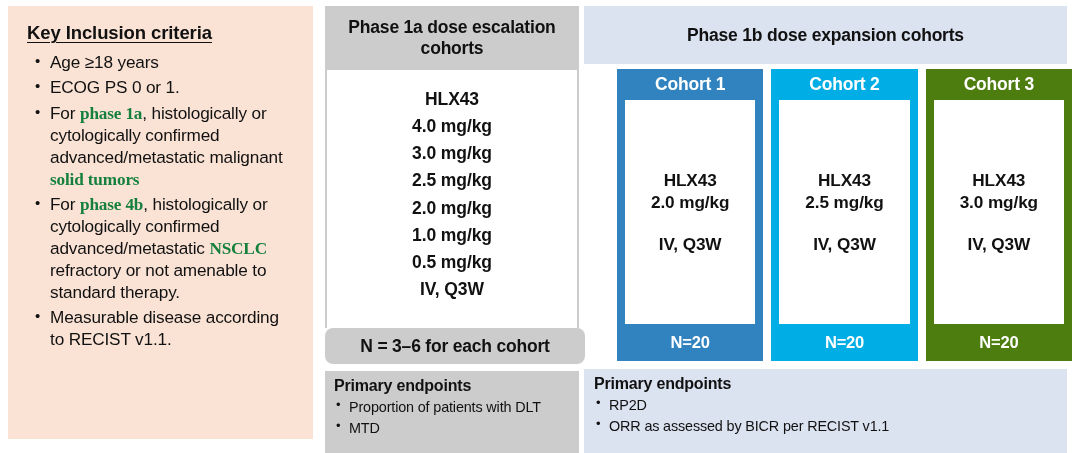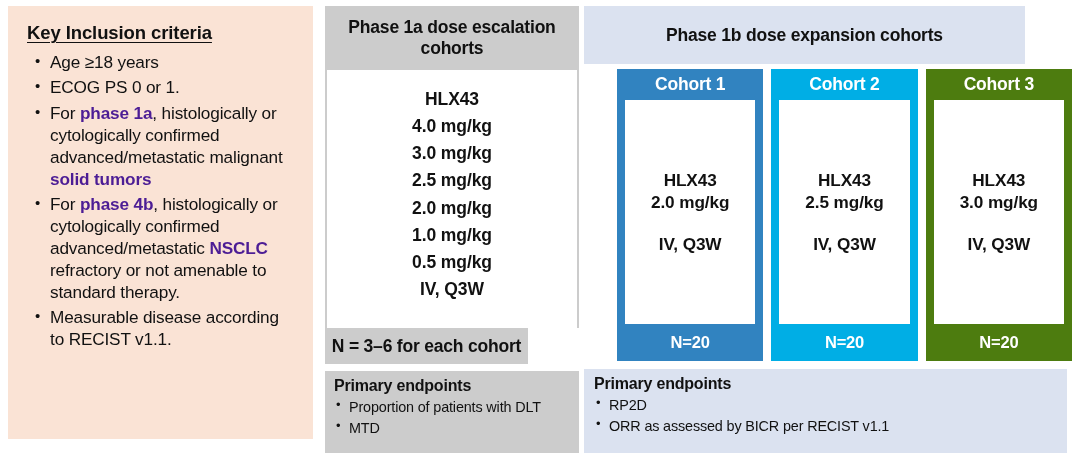--- a/index.html
+++ b/index.html
@@ -48,21 +48,21 @@
     margin-bottom: 3.5px;
     letter-spacing: -0.15px;
   }
   .crit-item::before {
     content: "\2022";
     position: absolute;
     left: 3px;
     top: -1px;
     font-size: 15px;
   }
-  .accent { color: #4c1d95; font-weight: bold; }
+  .accent { color: #15803d; font-weight: bold; font-family: Liberation Serif, serif; }
 
   
   #phase1a-col {
     position: absolute;
     left: 325px;
     top: 6px;
     width: 254px;
     height: 447px;
   }
   #phase1a-header {
@@ -99,25 +99,26 @@
   }
   .dose-line {
     font-size: 17.5px;
     font-weight: bold;
     line-height: 1.55;
     letter-spacing: -0.1px;
   }
   #phase1a-n-band {
     position: absolute;
     left: 0; top: 322px;
-    width: 203px; height: 36px;
+    width: 260px; height: 36px;
     background: #CCCCCC;
     display: flex;
     align-items: center;
     justify-content: center;
+    border-radius: 8px;
   }
   #phase1a-n-text {
     font-size: 17.5px;
     font-weight: bold;
     letter-spacing: -0.2px;
   }
   #phase1a-endpoints {
     position: absolute;
     left: 0; top: 365px;
     width: 254px; height: 82px;
@@ -151,21 +152,21 @@
   #phase1b-col {
     position: absolute;
     left: 584px;
     top: 6px;
     width: 488px;
     height: 447px;
   }
   #phase1b-header {
     position: absolute;
     left: 0; top: 0;
-    width: 441px; height: 58px;
+    width: 483px; height: 58px;
     background: #DBE2F0;
     display: flex;
     align-items: center;
     justify-content: center;
   }
   #phase1b-header-text {
     font-size: 17.5px;
     font-weight: bold;
     letter-spacing: -0.2px;
   }

